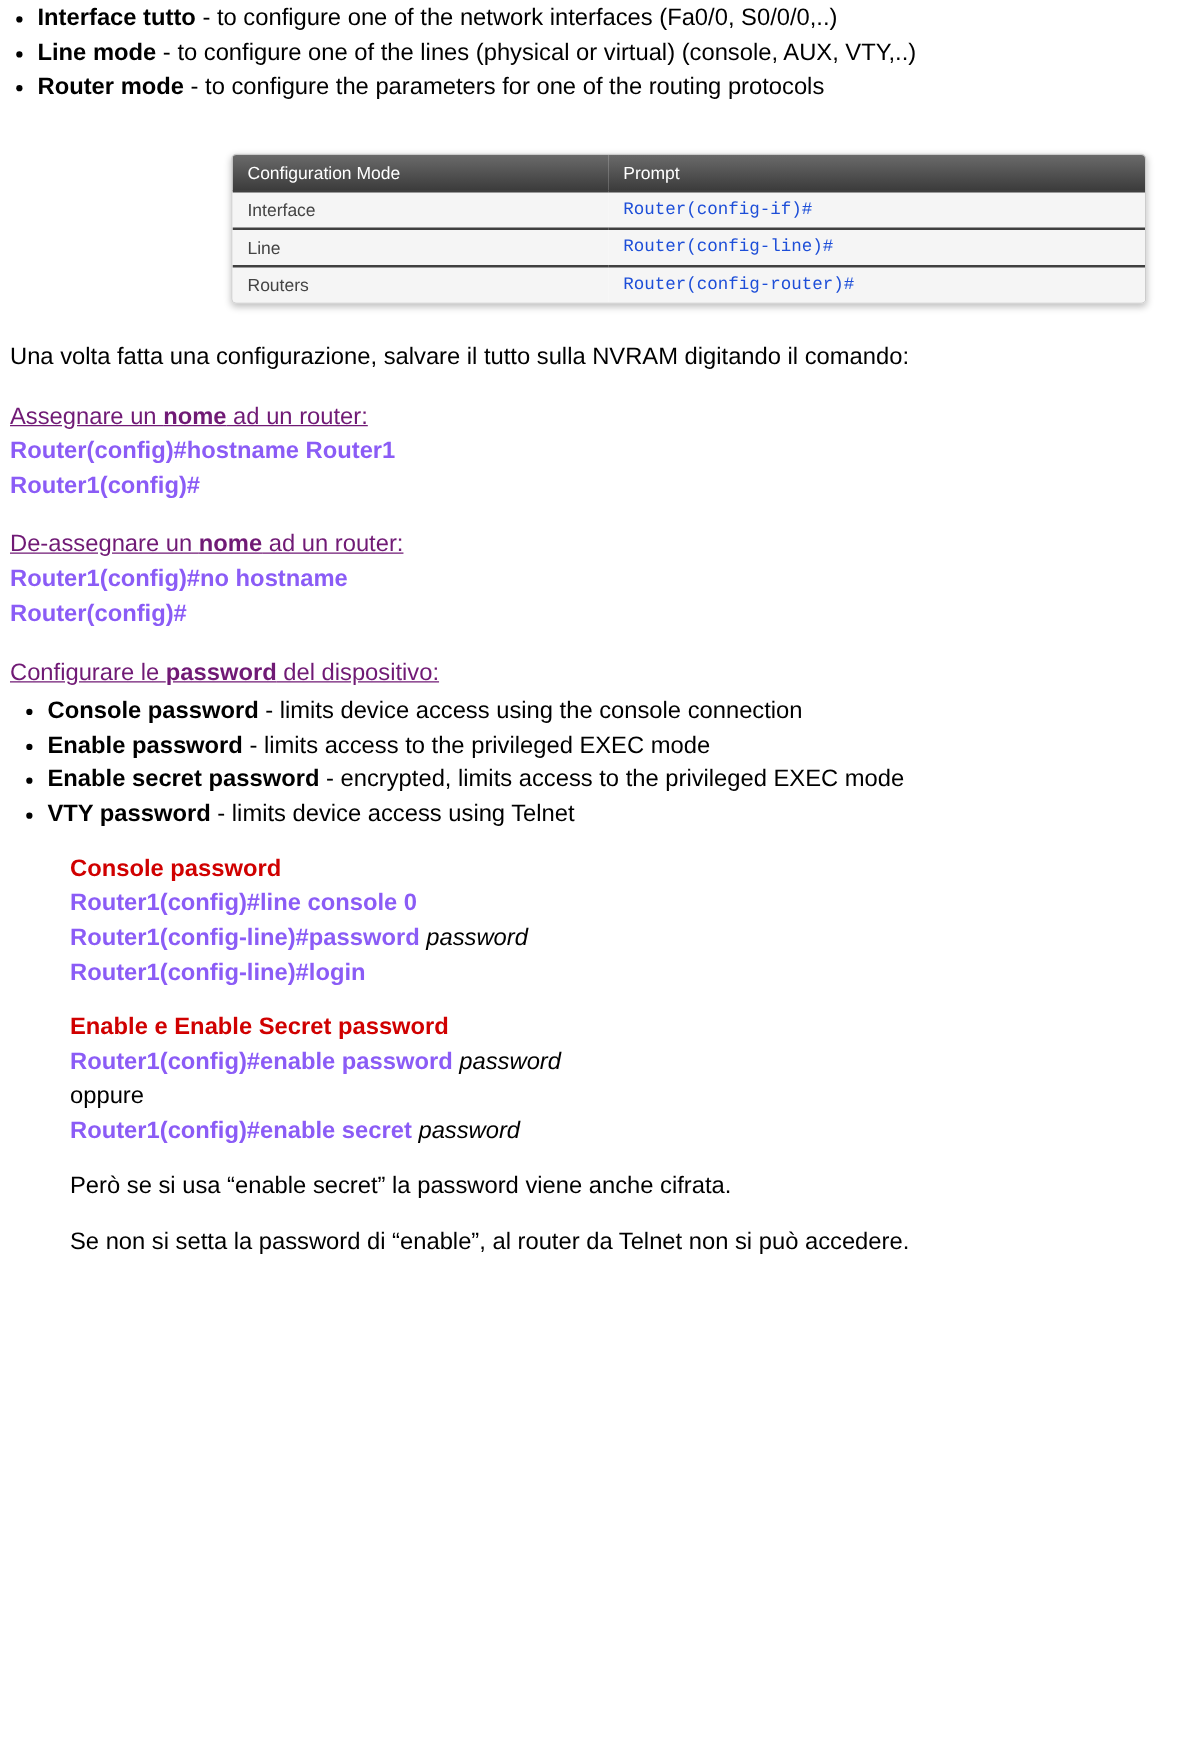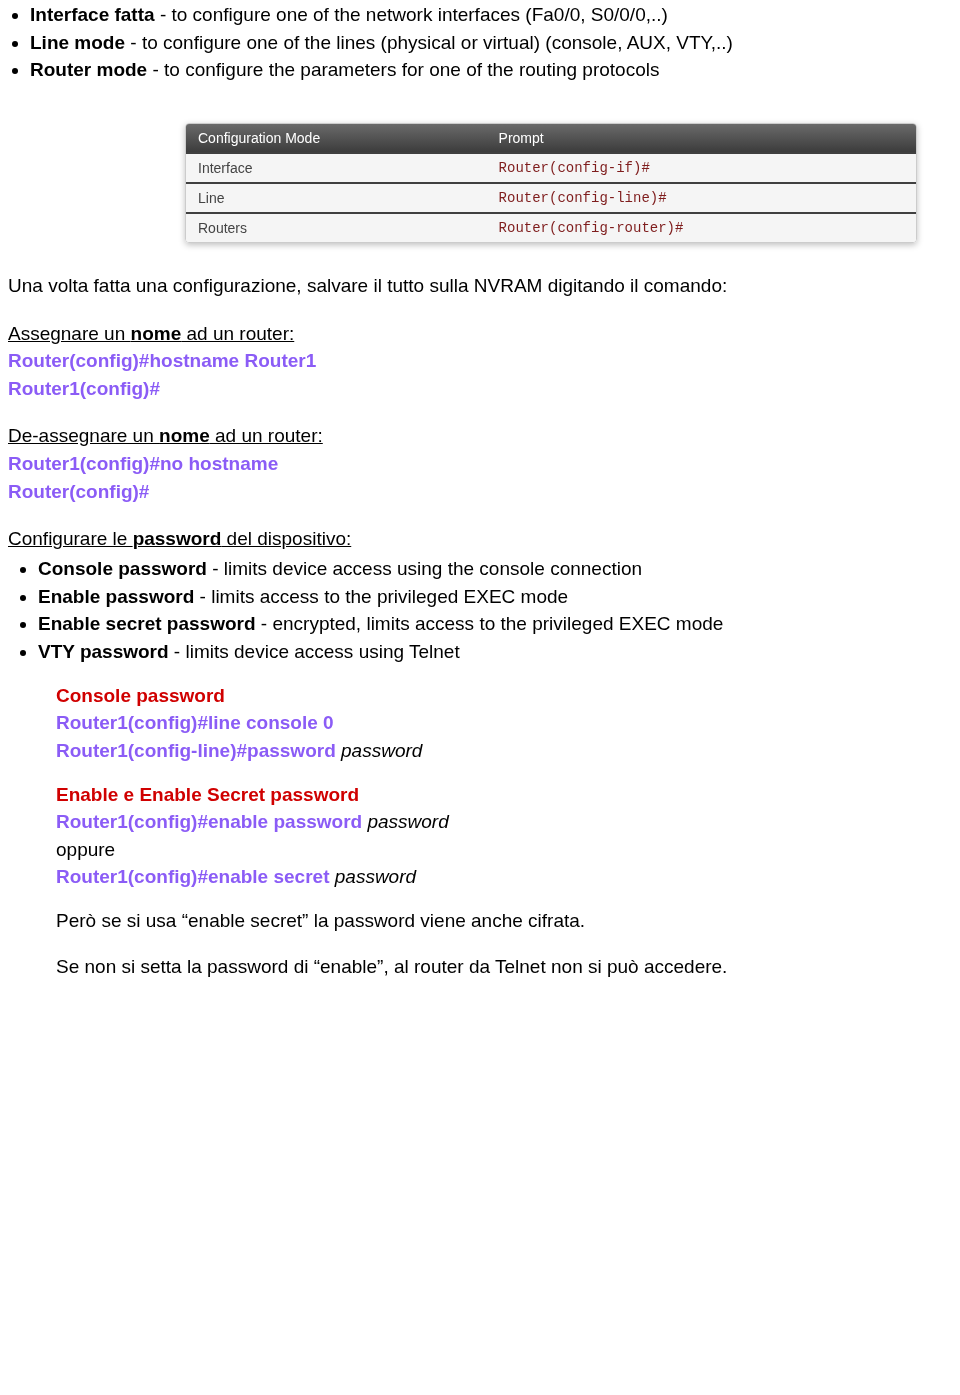--- a/index.html
+++ b/index.html
@@ -42,43 +42,43 @@
   }
   .tbl tbody td {
     padding: 6px 12px;
     font-size: 14px;
     border-top: 2px solid #404040;
     background: #f5f5f5;
     color: #444;
   }
   .tbl tbody td.mono {
     font-family: "Courier New", monospace;
-    color: #7f1d1d;
+    color: #1d4ed8;
   }
   .body-section { margin: 0 8px 0 8px; }
   p { margin: 0 0 2px 0; line-height: 1.35; }
   .spacer { height: 20px; }
   .green { color: #228B22; font-weight: bold; }
-  .red-link { color: #000000; text-decoration: underline; }
+  .red-link { color: #701a75; text-decoration: underline; }
   .blue-bold { color: #8b5cf6; font-weight: bold; }
   .italic { font-style: italic; }
   .red-bold { color: #d00000; font-weight: bold; }
   ul.pwd-bullets {
     margin: 4px 0 8px 30px;
     padding: 0;
     list-style: disc;
   }
   ul.pwd-bullets li { margin: 2px 0; line-height: 1.35; }
   .indent-block { margin-left: 48px; margin-top: 18px; }
 </style>
 </head>
 <body>
 
 <ul class="top-bullets">
-  <li><span class="bold">Interface fatta</span><span> - to configure one of the network interfaces (Fa0/0, S0/0/0,..)</span></li>
+  <li><span class="bold">Interface tutto</span><span> - to configure one of the network interfaces (Fa0/0, S0/0/0,..)</span></li>
   <li><span class="bold">Line mode</span><span> - to configure one of the lines (physical or virtual) (console, AUX, VTY,..)</span></li>
   <li><span class="bold">Router mode</span><span> - to configure the parameters for one of the routing protocols</span></li>
 </ul>
 
 <div class="table-wrap">
   <table class="tbl">
     <thead>
       <tr>
         <th>Configuration Mode</th>
         <th>Prompt</th>
@@ -124,20 +124,21 @@
     <li><span class="bold">Console password</span><span> - limits device access using the console connection</span></li>
     <li><span class="bold">Enable password</span><span> - limits access to the privileged EXEC mode</span></li>
     <li><span class="bold">Enable secret password</span><span> - encrypted, limits access to the privileged EXEC mode</span></li>
     <li><span class="bold">VTY password</span><span> - limits device access using Telnet</span></li>
   </ul>
 
   <div class="indent-block">
     <p class="red-bold">Console password</p>
     <p><span class="blue-bold">Router1(config)#</span><span class="blue-bold">line console 0</span></p>
     <p><span class="blue-bold">Router1(config-line)#</span><span class="blue-bold">password</span><span class="italic"> password</span></p>
+    <p><span class="blue-bold">Router1(config-line)#</span><span class="blue-bold">login</span></p>
   </div>
 
   <div class="indent-block">
     <p class="red-bold">Enable e Enable Secret password</p>
     <p><span class="blue-bold">Router1(config)#</span><span class="blue-bold">enable password</span><span class="italic"> password</span></p>
     <p>oppure</p>
     <p><span class="blue-bold">Router1(config)#</span><span class="blue-bold">enable secret</span><span class="italic"> password</span></p>
   </div>
 
   <div class="indent-block">

